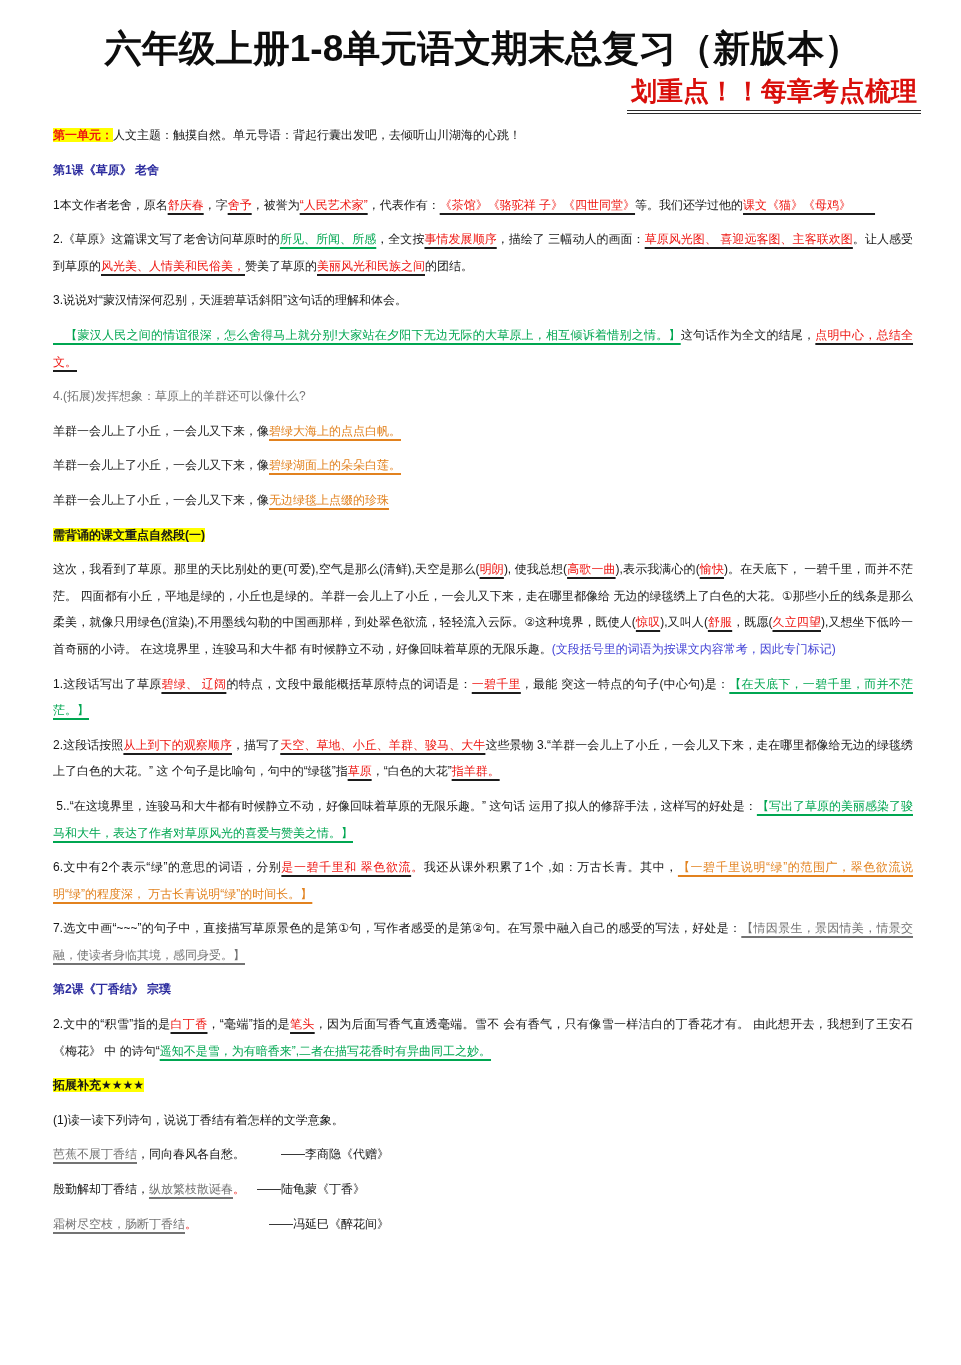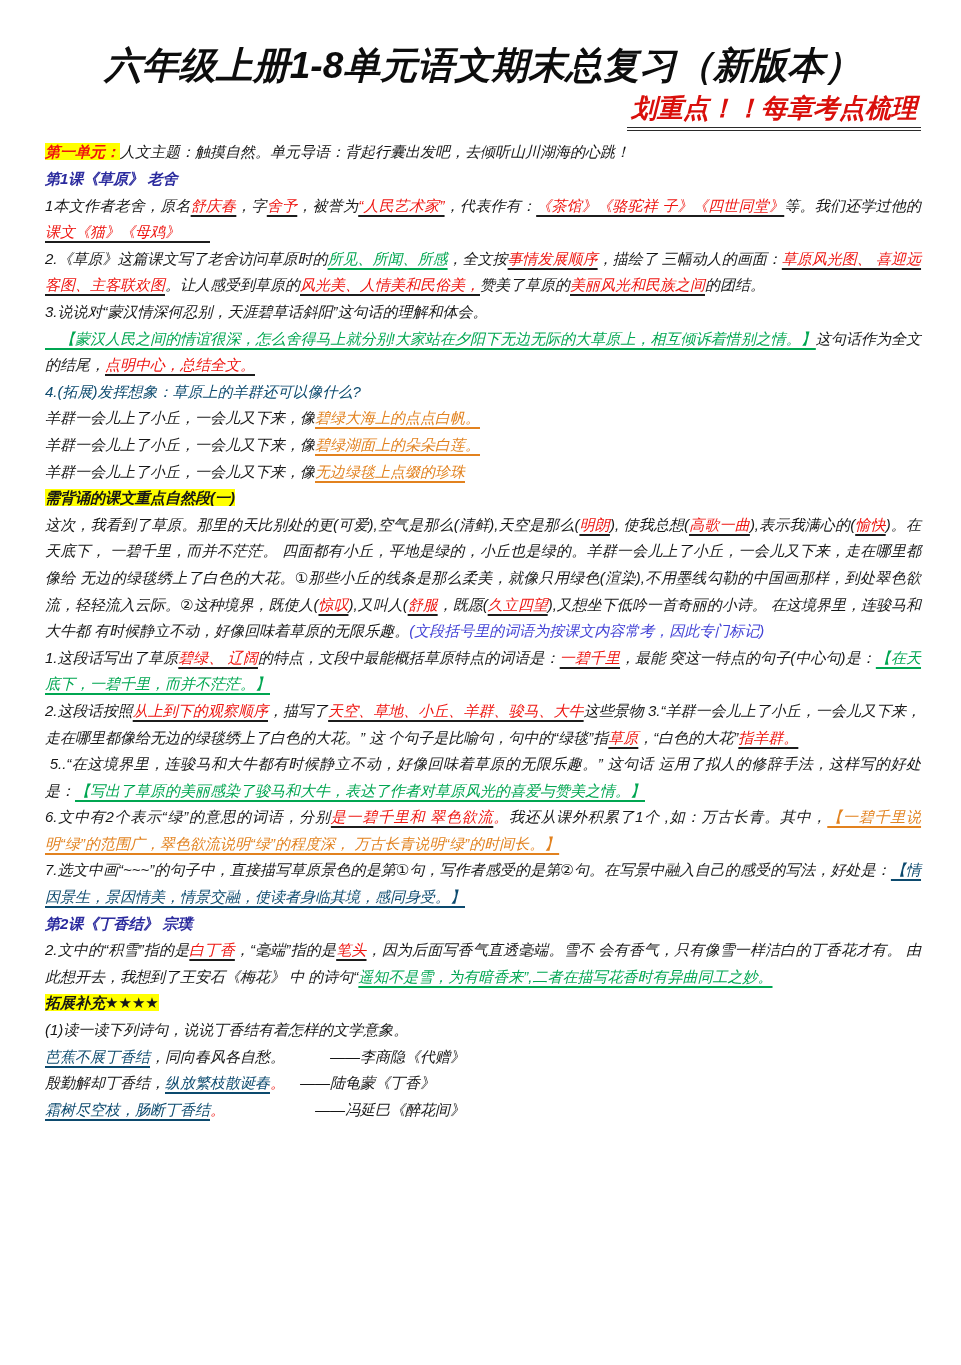--- a/index.html
+++ b/index.html
@@ -1,42 +1,42 @@
 <!DOCTYPE html>
 <html><head>
 <meta charset="utf-8">
 <style>
   html,body{margin:0;padding:0;}
   body{
     width:961px;height:1365px;background:#ffffff;color:#161616;
     font-family:"Liberation Sans","DejaVu Sans",sans-serif;
     overflow:hidden;
   }
-  .doc{padding:37px 40px 0 45px;font-style:italic;}
+  .doc{padding:20px 40px 0 45px;}
   .title{
     font-size:37px;font-weight:900;text-align:center;color:#0d0d0d;
     margin:6px 0 4px 0;letter-spacing:0px;line-height:1.25;
   }
   .subtitle-wrap{text-align:right;margin:0 0 8px 0;}
   .subtitle{
     display:inline-block;font-size:26px;font-weight:bold;color:#d90f0b;
     border-bottom:4px double #2a2a2a;padding:0 4px 3px 4px;line-height:1.2;
   }
-  .para{margin:0;text-align:justify;font-size:15px;line-height:26.6px;word-break:break-all;}
+  .para{margin:8px;text-align:justify;font-size:12px;line-height:26.6px;word-break:break-all;}
   .para.header{font-weight:bold;}
   .run{white-space:pre-wrap;}
   .b{font-weight:bold;}
   .hl{background:#ffff00;}
   .u{text-decoration:underline;text-decoration-thickness:1.6px;text-underline-offset:4px;}
   .c-red.u{text-decoration-color:#1c1c1c;}
   .u:not([class*="c-"]){text-decoration-color:#1c1c1c;}
   .c-red{color:#ee1510;}
   .c-green{color:#00a651;}
   .c-orange{color:#e2821f;}
-  .c-purple{color:#0c4a6e;}
+  .c-purple{color:#737373;}
   .c-blue{color:#4343d6;}
   .c-darkblue{color:#2b2b9e;}
 </style>
 </head>
 <body>
 
 <div class="doc">
   <h1 class="title">六年级上册1-8单元语文期末总复习（新版本）</h1>
   <div class="subtitle-wrap">
     <span class="subtitle">划重点！！每章考点梳理</span>

